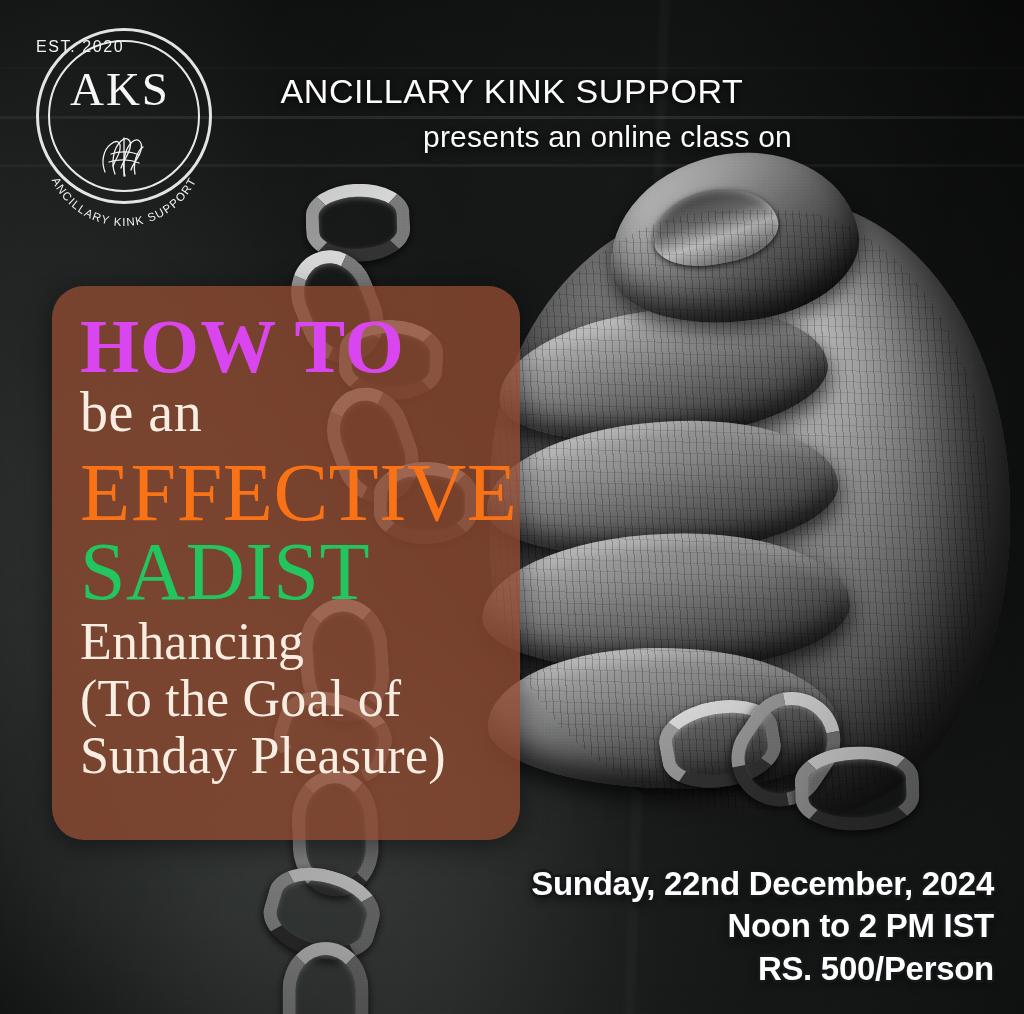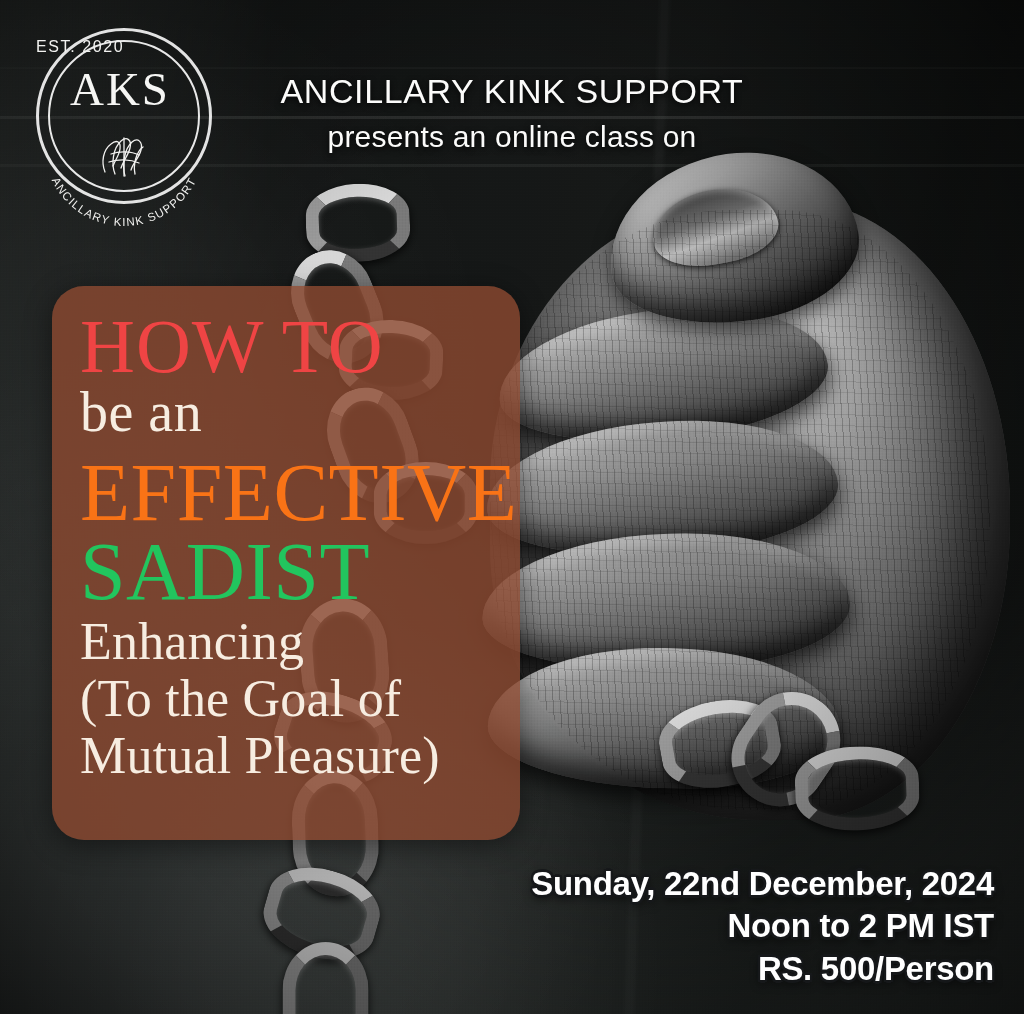--- a/index.html
+++ b/index.html
@@ -160,36 +160,37 @@
   .header .line1 {
     font-size:34px; font-weight:400; letter-spacing:.6px; color:#fbfbfa;
     text-shadow:0 2px 6px rgba(0,0,0,.85);
     white-space:nowrap;
   }
   .header .line2 {
     margin-top:9px;
     font-size:30px; font-weight:400; letter-spacing:.2px; color:#fbfbfa;
     text-shadow:0 2px 6px rgba(0,0,0,.85);
     white-space:nowrap;
+    text-align:right;
   }
 
   
   .panel {
     position:absolute; left:52px; top:286px; width:468px; height:554px;
     background:rgba(141,74,49,.80);
     border-radius:32px;
     box-shadow:0 6px 28px rgba(0,0,0,.45);
     overflow:hidden;
   }
   .panel .inner { position:absolute; left:28px; top:26px; right:10px; }
 
   .t-howto {
     font-family:"Liberation Serif", serif;
     font-size:76px; line-height:.92; letter-spacing:1px;
-    color:#ef4444; font-weight:400;
+    color:#d946ef; font-weight:700;
   }
   .t-bean {
     font-family:"Liberation Serif", serif;
     font-size:56px; line-height:1.08; letter-spacing:.5px;
     color:#f7ede1; font-weight:400; margin-top:0;
   }
   .t-effective {
     font-family:"Liberation Serif", serif;
     font-size:82px; line-height:.96; letter-spacing:.5px;
     color:#f97316; font-weight:400; margin-top:12px;
@@ -300,21 +301,21 @@
   </div>
 
   <div class="panel">
     <div class="inner">
       <div class="t-howto">HOW TO</div>
       <div class="t-bean">be an</div>
       <div class="t-effective">EFFECTIVE</div>
       <div class="t-sadist">SADIST</div>
       <div class="t-sub">Enhancing</div>
       <div class="t-sub">(To the Goal of</div>
-      <div class="t-sub">Mutual Pleasure)</div>
+      <div class="t-sub">Sunday Pleasure)</div>
     </div>
   </div>
 
   <div class="details">
     <div>Sunday, 22nd December, 2024</div>
     <div>Noon to 2 PM IST</div>
     <div>RS. 500/Person</div>
   </div>
 
 </div>

